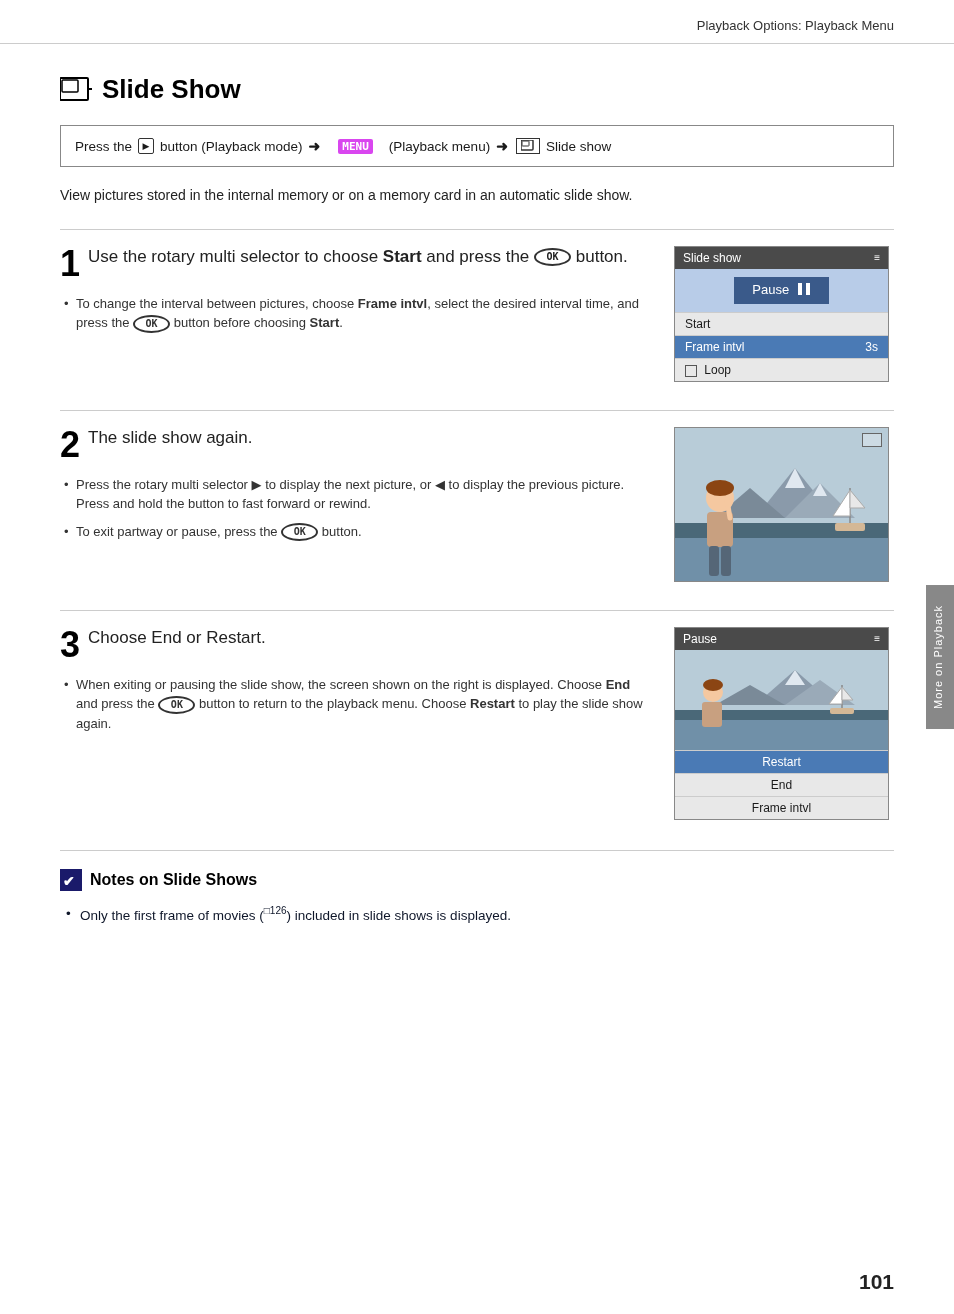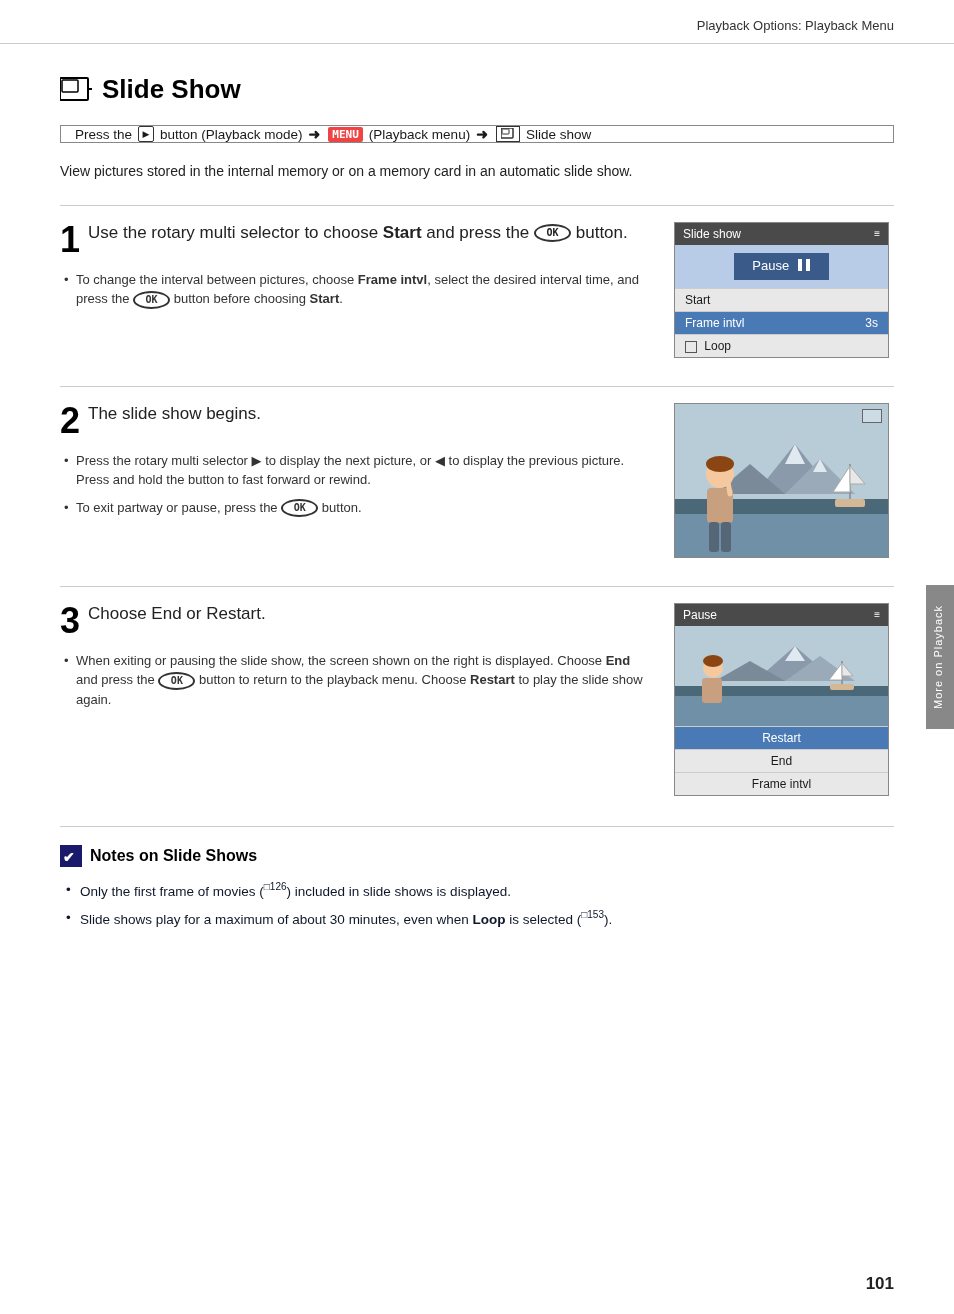--- a/index.html
+++ b/index.html
@@ -42,21 +42,21 @@
 
     .page-title {
       font-size: 26px;
       font-weight: bold;
       color: #000;
     }
 
     
     .nav-box {
       border: 1.5px solid #888;
-      padding: 0 14px;
+      padding: 12px 14px;
       margin-bottom: 18px;
       font-size: 13.5px;
       display: flex;
       align-items: flex-end;
       gap: 4px;
       flex-wrap: wrap;
     }
 
     .nav-arrow {
       font-size: 14px;
@@ -81,24 +81,24 @@
       top: 50%;
       left: 50%;
       transform: translate(-50%, -50%);
     }
 
     .menu-icon-inline {
       display: inline-block;
       font-size: 11px;
       font-weight: bold;
       font-family: monospace;
-      background: #ef4444;
+      background: #d946ef;
       color: #fff;
       padding: 1px 4px;
-      margin: 0 2px;
+      margin: 0 12px;
       vertical-align: middle;
       border-radius: 2px;
     }
 
     
     .intro-text {
       font-size: 14px;
       line-height: 1.55;
       margin-bottom: 22px;
       color: #222;
@@ -376,21 +376,21 @@
     }
 
     .notes-list li strong {
       font-weight: bold;
     }
 
     .page-number {
       position: absolute;
       bottom: 20px;
       right: 60px;
-      font-size: 17px;
+      font-size: 21px;
       font-weight: bold;
       color: #222;
     }
 
     .ref-num {
       font-size: 10px;
       vertical-align: super;
     }
 
     
@@ -475,21 +475,21 @@
           </div>
         </div>
       </div>
     </div>
   </div>
 
   <div class="step-section">
     <div class="step-left">
       <div class="step-heading">
         <span class="step-number">2</span>
-        <span>The slide show begins.</span>
+        <span>The slide show again.</span>
       </div>
       <ul class="bullet-list">
         <li>Press the rotary multi selector ▶ to display the next picture, or ◀ to display the previous picture. Press and hold the button to fast forward or rewind.</li>
         <li>To exit partway or pause, press the <span class="ok-circle">OK</span> button.</li>
       </ul>
     </div>
     <div class="step-right">
       <div class="cam-ui-2 mountain-sky">
         <div class="cam-corner-icon"></div>
         
@@ -582,21 +582,20 @@
       <div class="notes-icon">
         <svg width="22" height="22" viewBox="0 0 22 22" xmlns="http://www.w3.org/2000/svg">
           <rect x="0" y="0" width="22" height="22" fill="#1a1a6a"></rect>
           <text x="3" y="17" font-family="Arial" font-size="14" font-weight="bold" fill="white">✔</text>
         </svg>
       </div>
       <span class="notes-title">Notes on Slide Shows</span>
     </div>
     <ul class="notes-list">
       <li>Only the first frame of movies (<span class="ref-num">□126</span>) included in slide shows is displayed.</li>
-      <li>Slide shows play for a maximum of about 30 minutes, even when <strong>Loop</strong> is selected (<span class="ref-num">□153</span>).</li>
     </ul>
   </div>
 
 </div>
 
 <div class="side-tab">
   <span>More on Playback</span>
 </div>
 
 <div class="page-number">101</div>

